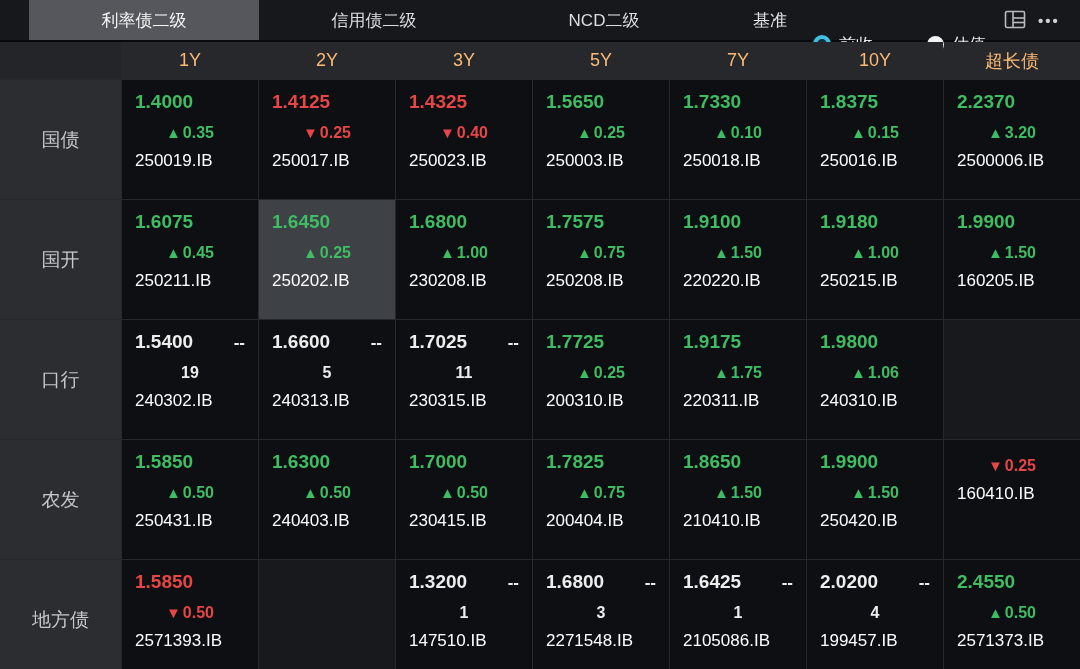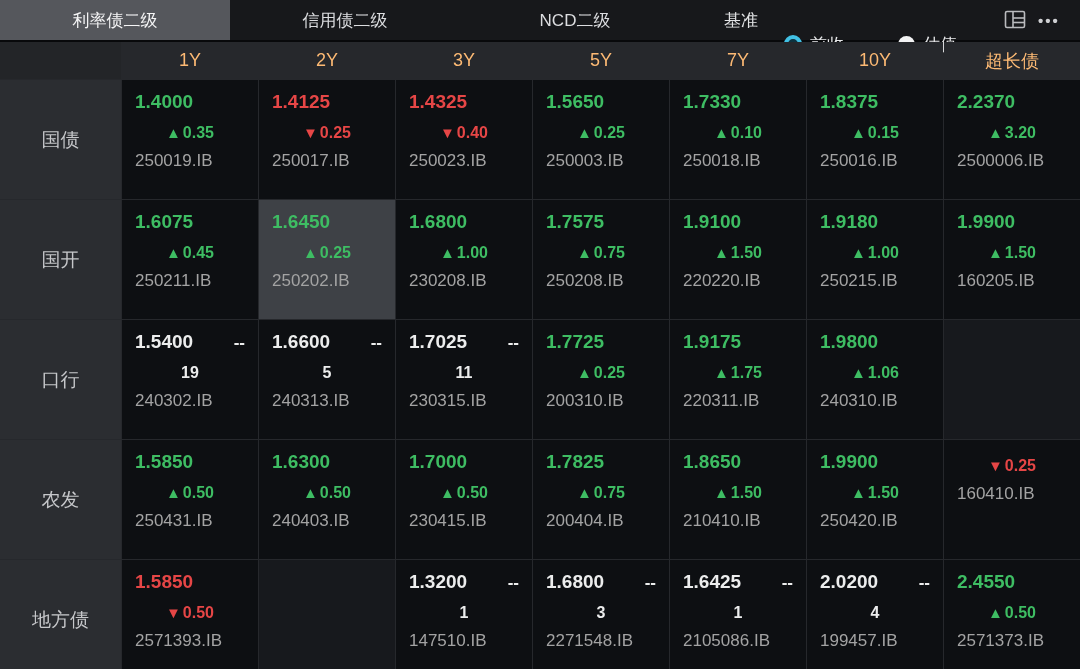--- a/index.html
+++ b/index.html
@@ -1,20 +1,20 @@
 <!DOCTYPE html>
 <html><head>
 <meta charset="utf-8">
 <style>
   * { margin:0; padding:0; box-sizing:border-box; }
   html,body { width:1080px; height:669px; overflow:hidden; background:#08090b;
     font-family:"Liberation Sans","DejaVu Sans",sans-serif; }
   
   .topbar { height:40px; background:#17181b; display:flex; align-items:stretch; }
-  .tabs { display:flex; margin-left:0;justify-content:space-between; }
+  .tabs { display:flex; margin-left:29px;justify-content:space-between; }
   .tab { width:230px; display:flex; align-items:center; justify-content:center;
     color:#dcdde0; font-size:17px; cursor:pointer; }
   .tab.active { background:#55575c; color:#f5f5f6; }
   .bench { display:flex; align-items:center; margin-left:34px; color:#e3e4e6; font-size:17px; }
   .radio { display:flex; align-items:center; margin-left:26px; cursor:pointer;margin-top:44px; }
   .radio + .radio { margin-left:54px; }
   .radio .circle { width:18px; height:18px; border-radius:50%; }
   .radio.sel .circle { border:4px solid #41c0e4; background:#0d3340; }
   .radio:not(.sel) .circle { width:17px; height:17px; background:#f3f3f4; }
   .radio .rlbl { margin-left:8px; color:#e8e9eb; font-size:17px; }
@@ -38,21 +38,21 @@
     font-size:19px; font-weight:bold; }
   .l2 { height:29px; display:flex; justify-content:center; align-items:center;
     font-size:16px; font-weight:bold; }
   .l3 { height:27px; display:flex; align-items:center; }
   .green { color:#3ebd63; }
   .red { color:#e64646; }
   .white { color:#eceded; }
   .tri { font-size:15px; margin-right:2px; }
   .dash { font-size:17px; }
   .count { font-size:16px; }
-  .code { color:#a3a3a3; font-size:17px; font-weight:400; }
+  .code { color:#ffffff; font-size:17px; font-weight:400; }
 </style>
 </head>
 <body>
 
 <div class="topbar">
   <div class="tabs">
     <div class="tab active">利率债二级</div>
     <div class="tab">信用债二级</div>
     <div class="tab">NCD二级</div>
   </div>

